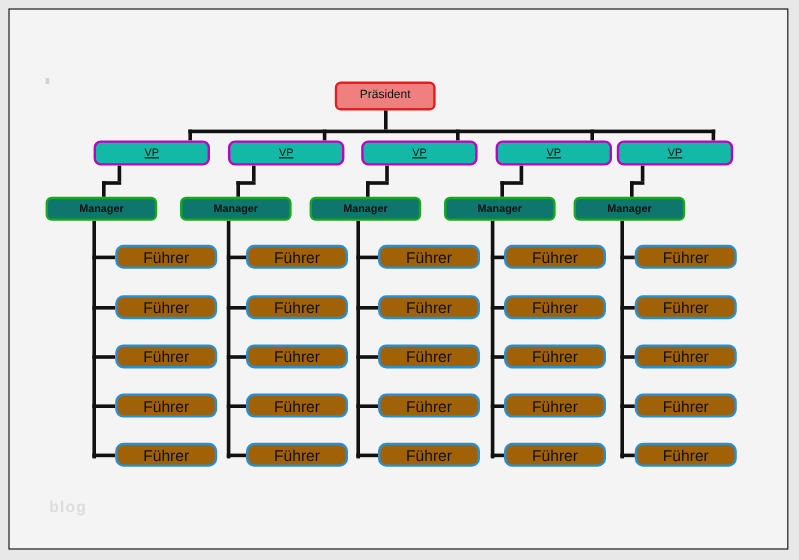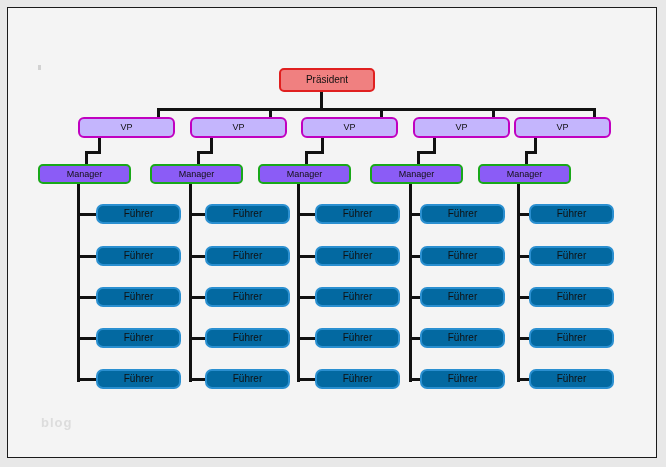--- a/index.html
+++ b/index.html
@@ -51,34 +51,36 @@
     white-space: nowrap;
     z-index: 5;
   }
   .node.president {
     background: #f08080;
     border: 2px solid #e02020;
     font-size: 10px;
     border-radius: 5px;
   }
   .node.vp {
-    background: #c4b5fd;
+    background: #14b8a6;
     border: 2px solid #c000c0;
     font-size: 9px;
+    text-decoration: underline;
   }
   .node.manager {
-    background: #8b5cf6;
+    background: #0f766e;
     border: 2px solid #19a819;
     font-size: 9px;
     border-radius: 5px;
+    font-weight: bold;
   }
   .node.fuhrer {
-    background: #0369a1;
+    background: #a16207;
     border: 2px solid #2a8fd0;
-    font-size: 10px;
+    font-size: 13px;
     border-radius: 7px;
   }
   
   .watermark {
     position: absolute;
     color: #dcdcdc;
     font-size: 13px;
     letter-spacing: 1px;
     user-select: none;
     z-index: 1;
@@ -149,21 +151,21 @@
         <div class="conn" style="left: 400.5px; top: 328.5px; width: 11.5px; height: 3px;"></div>
         <div class="conn" style="left: 400.5px; top: 369.5px; width: 11.5px; height: 3px;"></div>
         <div class="conn" style="left: 508.5px; top: 176px; width: 3px; height: 198px;"></div>
         <div class="conn" style="left: 508.5px; top: 204.5px; width: 12.5px; height: 3px;"></div>
         <div class="conn" style="left: 508.5px; top: 246.5px; width: 12.5px; height: 3px;"></div>
         <div class="conn" style="left: 508.5px; top: 287.5px; width: 12.5px; height: 3px;"></div>
         <div class="conn" style="left: 508.5px; top: 328.5px; width: 12.5px; height: 3px;"></div>
         <div class="conn" style="left: 508.5px; top: 369.5px; width: 12.5px; height: 3px;"></div>
       </div>
     <div id="nodes">
-        <div class="node president" style="left: 271px; top: 60px; width: 96px; height: 24px;">Präsident</div>
+        <div class="node president" style="left: 271px; top: 60px; width: 84px; height: 24px;">Präsident</div>
         <div class="node vp" style="left: 70px; top: 109px; width: 97px; height: 21px;">VP</div>
         <div class="node vp" style="left: 182px; top: 109px; width: 97px; height: 21px;">VP</div>
         <div class="node vp" style="left: 293px; top: 109px; width: 97px; height: 21px;">VP</div>
         <div class="node vp" style="left: 405px; top: 109px; width: 97px; height: 21px;">VP</div>
         <div class="node vp" style="left: 506px; top: 109px; width: 97px; height: 21px;">VP</div>
         <div class="node manager" style="left: 30px; top: 156px; width: 93px; height: 20px;">Manager</div>
         <div class="node manager" style="left: 142px; top: 156px; width: 93px; height: 20px;">Manager</div>
         <div class="node manager" style="left: 250px; top: 156px; width: 93px; height: 20px;">Manager</div>
         <div class="node manager" style="left: 362px; top: 156px; width: 93px; height: 20px;">Manager</div>
         <div class="node manager" style="left: 470px; top: 156px; width: 93px; height: 20px;">Manager</div>

